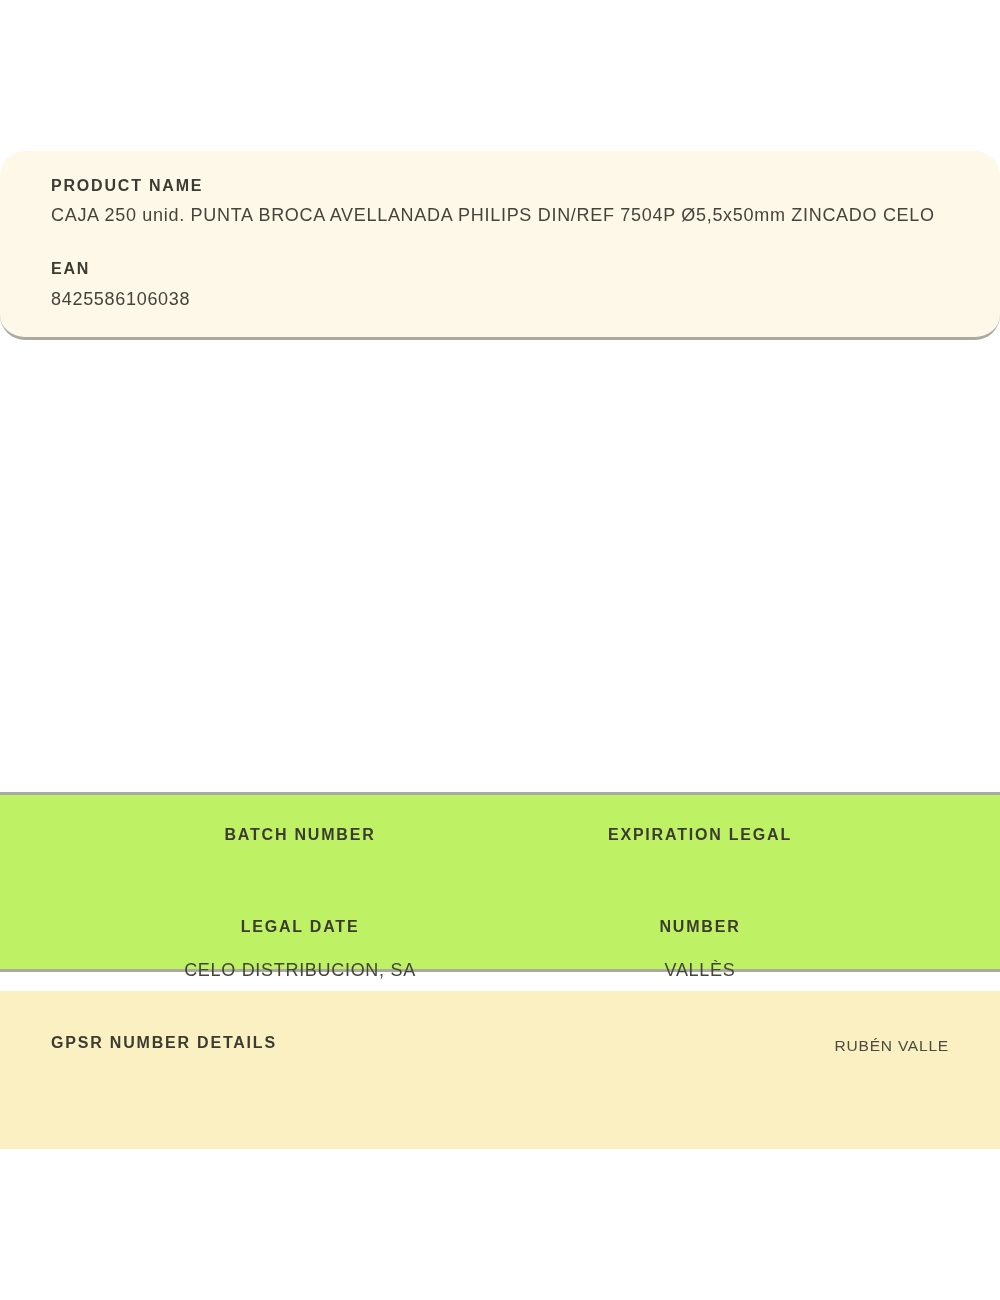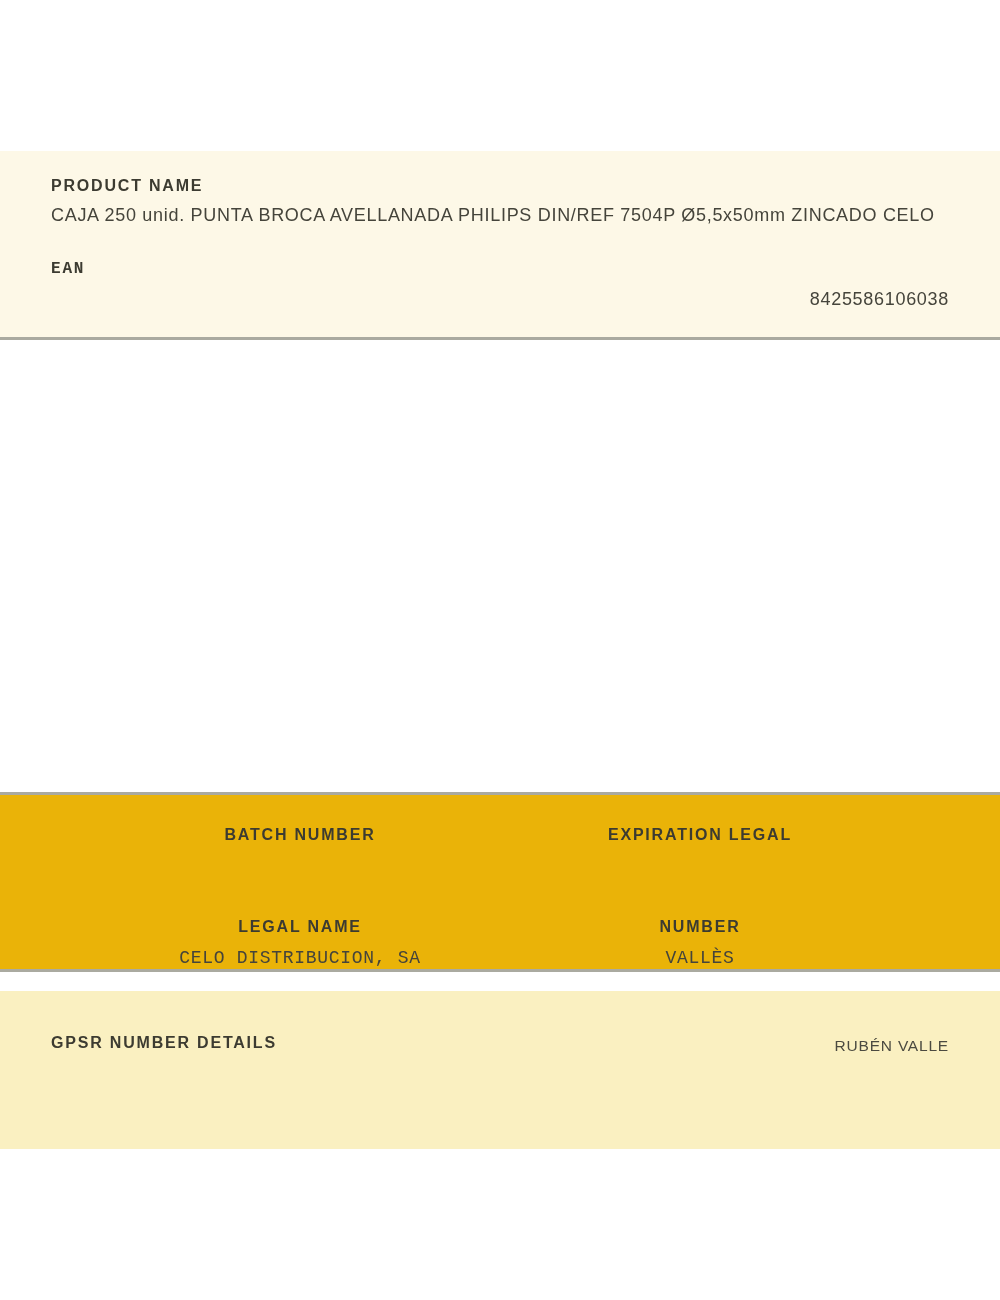--- a/index.html
+++ b/index.html
@@ -21,53 +21,54 @@
     right: 0;
     box-sizing: border-box;
   }
   
   #product-band {
     top: 151px;
     height: 189px;           
     background: #fdf8e7;
     border-bottom: 3px solid #aaaaa0;
     padding: 26px 51px 16px 51px;
+    border-radius: 25px;
   }
   .label {
     font-size: 16px;
     font-weight: bold;
     letter-spacing: 1.8px;
     color: #3c3b31;
   }
   .value {
     font-size: 18px;
     font-weight: normal;
     letter-spacing: 0.7px;
     color: #45443b;
   }
   .product-name-value { margin-top: 10px; }
-  .ean-label          { margin-top: 34px; font-family: Liberation Mono, monospace; }
-  .ean-value          { margin-top: 11px; text-align: right; }
+  .ean-label          { margin-top: 34px; }
+  .ean-value          { margin-top: 11px; }
 
   
   #details-band {
     top: 792px;
     height: 180px;           
-    background: #eab308;
+    background: #bef264;
     border-top: 3px solid #aaaaa0;
     border-bottom: 3px solid #aaaaa0;
     display: flex;
     padding: 31px 100px 2px 100px;
   }
   .detail-col {
     flex: 1 1 0;
     text-align: center;
   }
   .detail-spacer { height: 74px; }
-  .detail-col .value { margin-top: 12px; font-family: Liberation Mono, monospace; }
+  .detail-col .value { margin-top: 24px; }
 
   
   #contact-band {
     top: 991px;
     height: 158px;
     background: #faf0c1;
   }
   #contact-band .gpsr-heading {
     position: absolute;
     left: 51px;
@@ -91,21 +92,21 @@
   <div class="label">PRODUCT NAME</div>
   <div class="value product-name-value">CAJA 250 unid. PUNTA BROCA AVELLANADA PHILIPS DIN/REF 7504P Ø5,5x50mm ZINCADO CELO</div>
   <div class="label ean-label">EAN</div>
   <div class="value ean-value">8425586106038</div>
 </section>
 
 <section class="band" id="details-band">
   <div class="detail-col">
     <div class="label">BATCH NUMBER</div>
     <div class="detail-spacer"></div>
-    <div class="label">LEGAL NAME</div>
+    <div class="label">LEGAL DATE</div>
     <div class="value">CELO DISTRIBUCION, SA</div>
   </div>
   <div class="detail-col">
     <div class="label">EXPIRATION LEGAL</div>
     <div class="detail-spacer"></div>
     <div class="label">NUMBER</div>
     <div class="value">VALLÈS</div>
   </div>
 </section>
 

